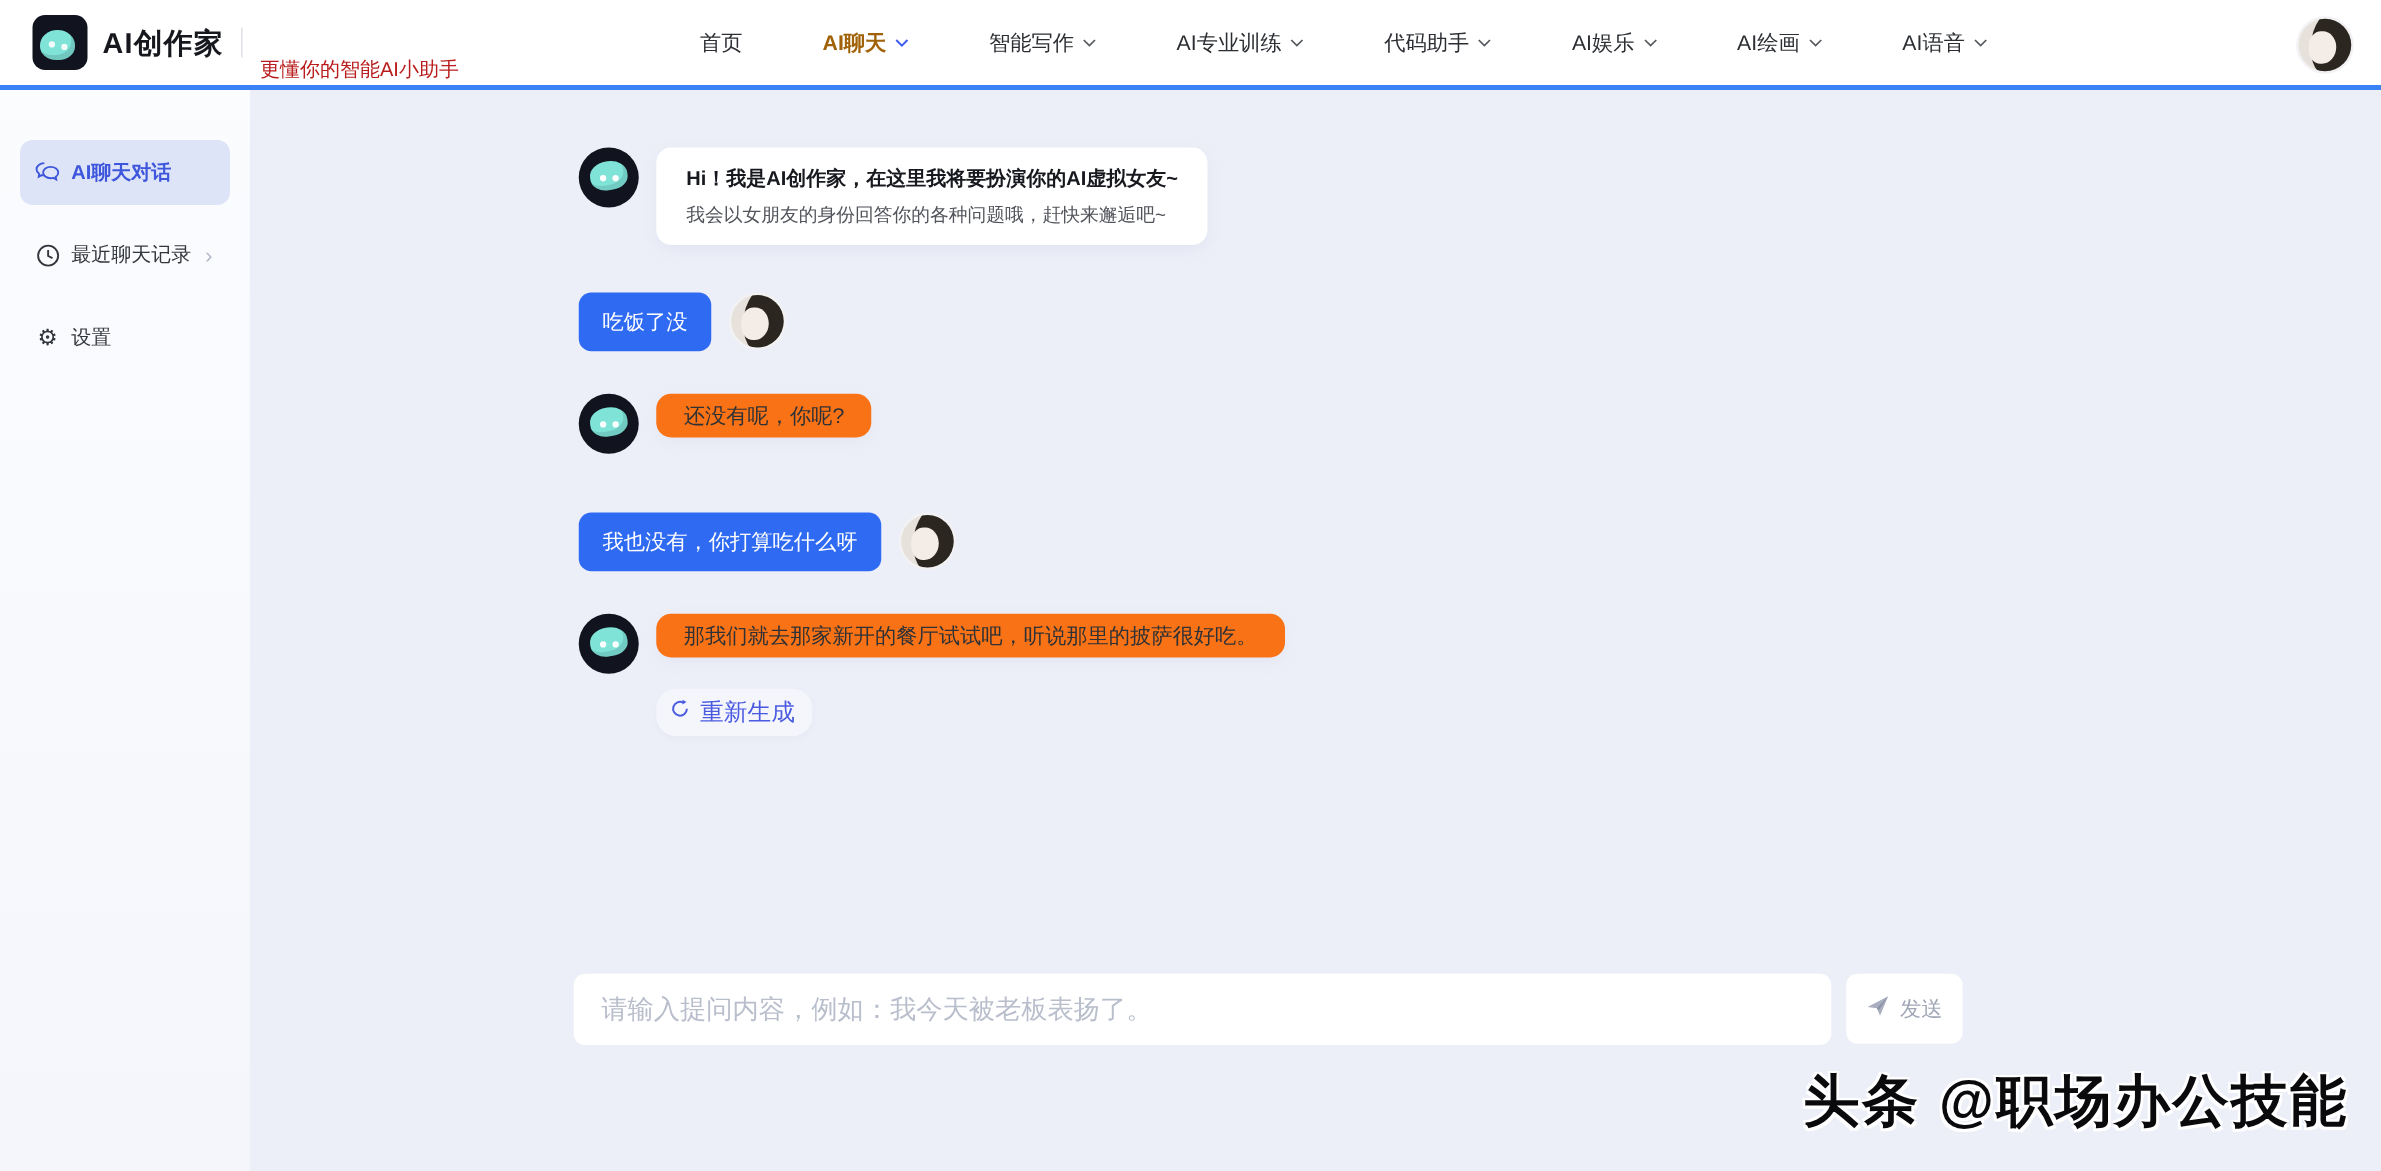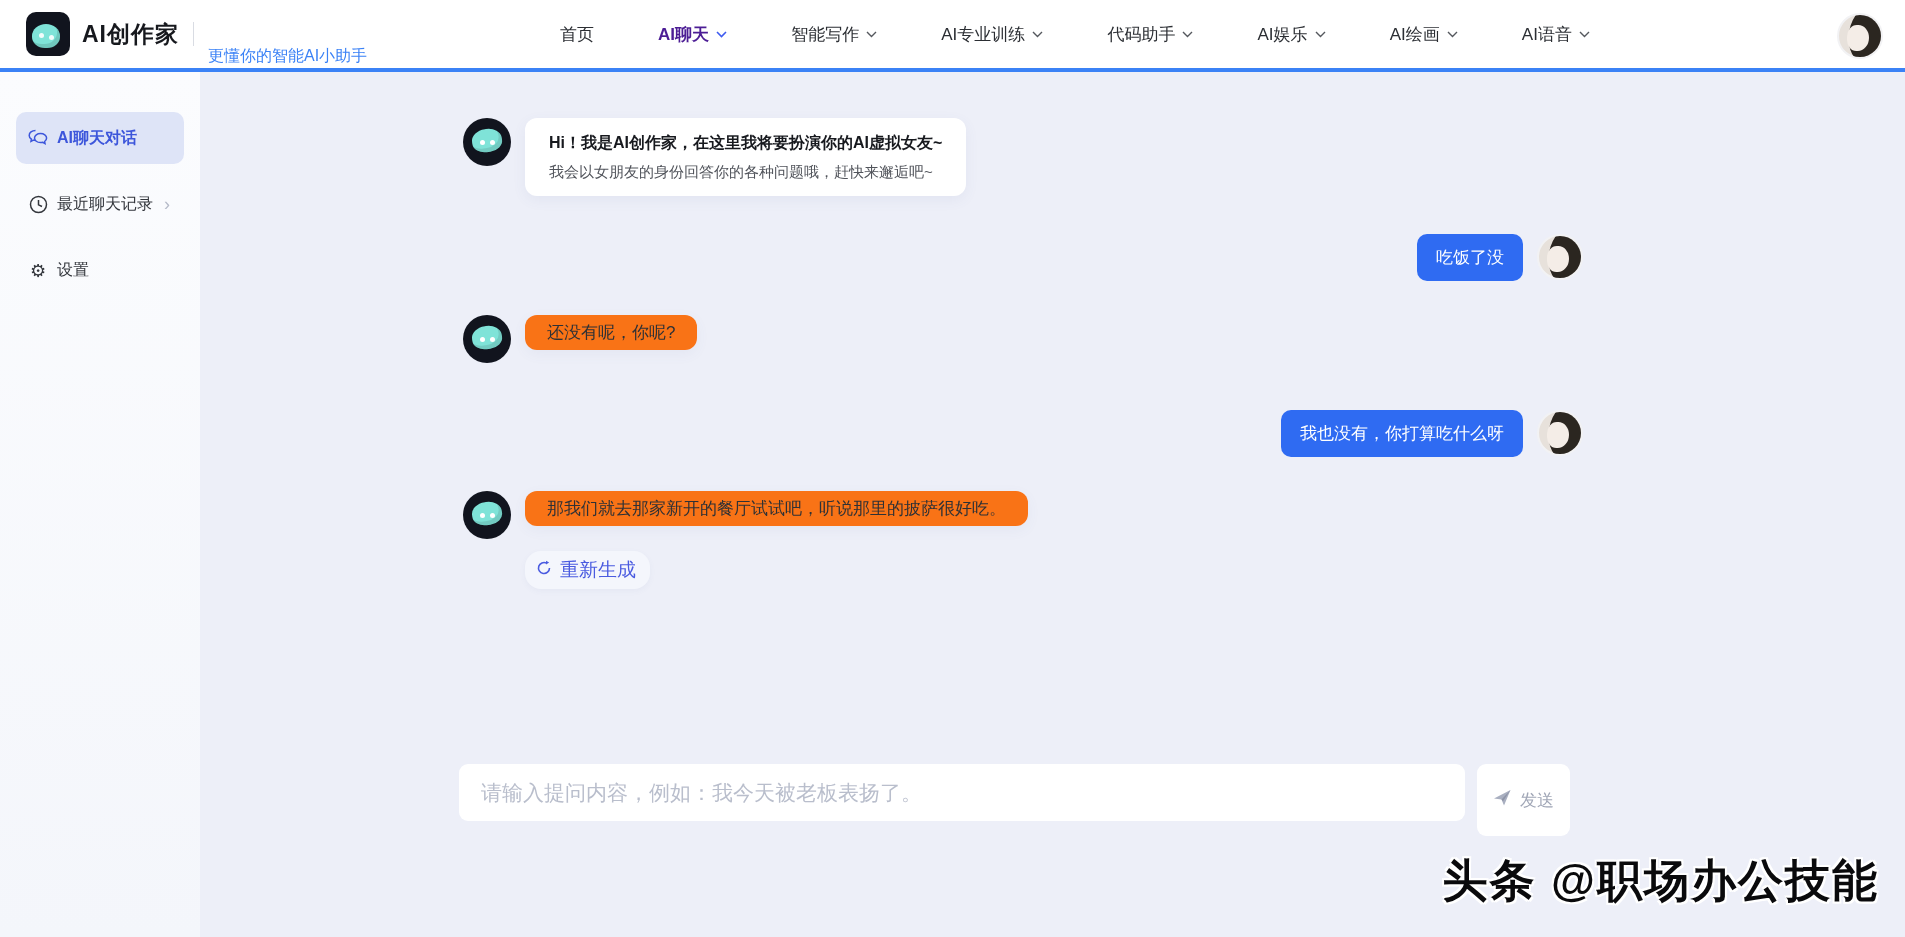--- a/index.html
+++ b/index.html
@@ -10,26 +10,26 @@
   
   .header { position:relative; height:72px; background:#fff; display:flex; align-items:center;
     padding:0 26px; border-bottom:4px solid #3b82f6; z-index:5; }
   .logo-box { width:44px; height:44px; border-radius:10px; background:#11141E; position:relative; flex:0 0 auto; }
   .logo-box::before { content:""; position:absolute; left:6px; top:12px; width:28px; height:24px;
     background:#7FE3D8; border-radius:50% 50% 46% 46%; box-shadow:inset -3px -4px 0 rgba(0,0,0,0.12); }
   .logo-box::after { content:""; position:absolute; left:13px; top:21px; width:5px; height:5px; border-radius:50%;
     background:#fff; box-shadow:10px 2px 0 #fff; opacity:.9; }
   .brand { font-size:23px; font-weight:bold; color:#16181D; margin-left:12px; letter-spacing:1px; }
   .brand-divider { width:1px; height:24px; background:#D9DCE3; margin:0 14px; }
-  .tagline { font-size:16px; color:#3b82f6;margin-top:44px; }
+  .tagline { font-size:16px; color:#b91c1c;margin-top:44px; }
 
   .nav { position:absolute; left:560px; right:315px; top:0; bottom:0;
     display:flex; align-items:center; justify-content:space-between; }
   .nav-item { display:flex; align-items:center; gap:7px; font-size:17px; color:#2B2E33; cursor:pointer; }
-  .nav-item.active { color:#4c1d95; font-weight:bold; }
+  .nav-item.active { color:#a16207; font-weight:bold; }
   .chev { width:11px; height:7px; display:inline-block; }
   .chev svg { display:block; }
 
   .header-avatar { position:absolute; right:22px; top:13px; }
 
   .avatar-girl { width:46px; height:46px; border-radius:50%; background:#E7E1DB; position:relative;
     overflow:hidden; border:2px solid #F2F2F4; }
   .avatar-girl::before { content:""; position:absolute; right:-14px; top:-12px; width:46px; height:62px;
     background:#2B2620; border-radius:50% 40% 45% 55%; transform:rotate(18deg); }
   .avatar-girl::after { content:""; position:absolute; left:8px; top:10px; width:22px; height:26px;
@@ -58,40 +58,40 @@
     background:#fff; box-shadow:10px 0 0 #fff; }
 
   .intro-card { background:#fff; border-radius:12px; padding:15px 24px 14px 24px;
     box-shadow:0 4px 14px rgba(86,96,150,0.07); }
   .intro-title { font-size:16px; font-weight:bold; color:#17191E; white-space:nowrap; }
   .intro-sub { font-size:15px; color:#51545B; margin-top:9px; }
 
   .bot-bubble { background:#f97316; border-radius:12px; padding:6px 22px; font-size:17px; color:#2E3136;
     box-shadow:0 4px 14px rgba(86,96,150,0.06); white-space:nowrap; }
 
-  .user-row { display:flex; align-items:flex-start; justify-content:flex-end; gap:14px; padding-right:322px; }
+  .user-row { display:flex; align-items:flex-start; gap:14px; padding-right:322px; }
   .user-bubble { background:#2F6BF2; color:#fff; border-radius:10px; padding:12px 19px; font-size:17px;
     white-space:nowrap; }
 
   .regen-row { margin:12px 0 0 62px; }
   .regen-btn { display:inline-flex; align-items:center; gap:8px; background:#F4F6FC; border-radius:16px;
     padding:6px 14px 6px 11px; font-size:19px; color:#4A5BE0; cursor:pointer;
     box-shadow:0 2px 6px rgba(86,96,150,0.05); }
 
   .m1 { margin-bottom:38px; }
   .m2 { margin-bottom:34px; }
   .m3 { margin-bottom:47px; }
   .m4 { margin-bottom:34px; }
 
   
   .composer { position:absolute; left:259px; right:335px; bottom:101px; display:flex; gap:12px; }
   .chat-input { flex:1; height:57px; border:none; outline:none; border-radius:9px; background:#fff;
     padding:0 22px; font-size:21px; color:#333; font-family:"Liberation Sans","DejaVu Sans",sans-serif; }
   .chat-input::placeholder { color:#B9BECC; }
-  .send-btn { width:93px; height:72px; background:#fff; border:none; border-radius:9px; display:flex;
+  .send-btn { width:93px; height:56px; background:#fff; border:none; border-radius:9px; display:flex;
     align-items:center; justify-content:center; gap:8px; font-size:17px; color:#A0A6B6; cursor:pointer;
     font-family:"Liberation Sans","DejaVu Sans",sans-serif; }
 
   
   .watermark { position:absolute; right:26px; bottom:26px; font-size:45px; font-weight:bold; color:#0A0A0C;
     letter-spacing:2px;
     text-shadow:2px 2px 0 #fff,-2px -2px 0 #fff,2px -2px 0 #fff,-2px 2px 0 #fff,0 2px 0 #fff,0 -2px 0 #fff; }
 </style>
 </head>
 <body>

